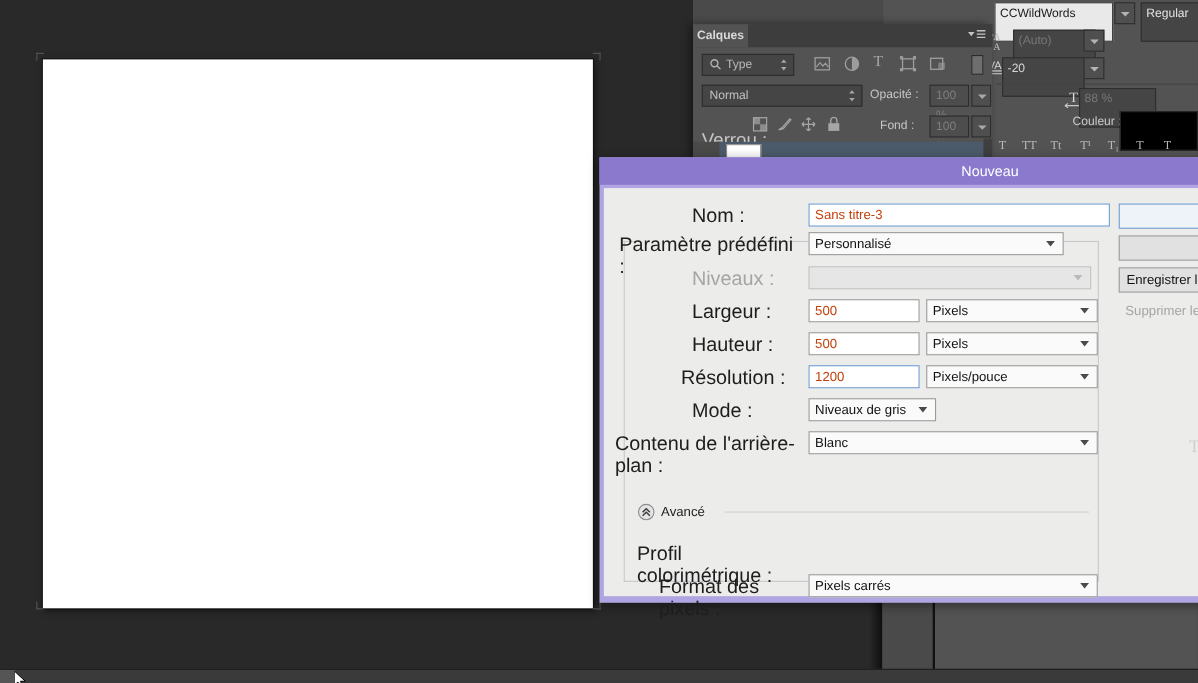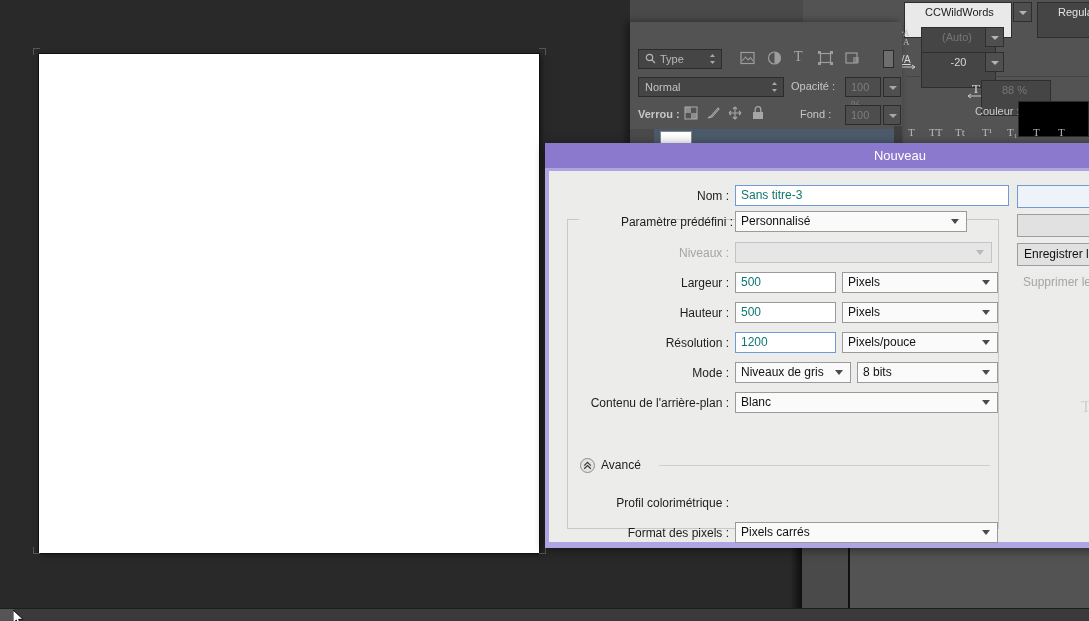--- a/index.html
+++ b/index.html
@@ -30,21 +30,21 @@
   #right-col-a{left:800px;top:0;width:2px;height:621px;background:#111;}
   #right-col-b{left:802px;top:0;width:46px;height:621px;background:#4a4a4a;}
   #right-col-c{left:848px;top:0;width:2px;height:621px;background:#111;}
   #right-col-d{left:850px;top:0;width:239px;height:621px;background:#535353;}
   #right-col-shadow{left:790px;top:0;width:10px;height:621px;
      background:linear-gradient(to right,rgba(0,0,0,0),rgba(0,0,0,.55));}
 
   
   #char-panel{left:803px;top:0;width:286px;height:136px;background:#535353;}
   .ch-field{position:absolute;background:#454545;border:1px solid #2e2e2e;
-     color:#c8c8c8;font-size:11px;line-height:18px;padding:0 20px;box-sizing:border-box;height:36px;}
+     color:#c8c8c8;font-size:11px;line-height:18px;padding:0 4px;box-sizing:border-box;height:36px;}
   .ch-field.light{background:#e9e9e9;color:#1b1b1b;}
   .ch-field.dim{color:#777;}
   .ch-drop{position:absolute;width:19px;height:20px;background:#4f4f4f;border:1px solid #2e2e2e;box-sizing:border-box;}
   .ch-drop:after{content:"";position:absolute;left:5px;top:8px;border-left:4px solid transparent;
      border-right:4px solid transparent;border-top:4px solid #b4b4b4;}
   .ch-icon{position:absolute;color:#b9b9b9;font-size:11px;}
   .ch-label{position:absolute;color:#c9c9c9;font-size:11px;}
 
   #char-collapse-bar{left:789px;top:22px;width:113px;height:18px;background:#323232;}
   #cc-left{left:852px;top:26px;color:#b0b0b0;font-size:10px;letter-spacing:-1px;}
@@ -70,21 +70,21 @@
   #filter-toggle{left:253px;top:28px;width:11px;height:18px;background:#6e6e6e;border:1px solid #2b2b2b;box-sizing:border-box;position:absolute;}
 
   #blend-select{left:8px;top:55px;width:146px;height:20px;background:#454545;border:1px solid #2c2c2c;box-sizing:border-box;}
   #blend-text{left:6px;top:3px;color:#c2c2c2;font-size:11px;position:absolute;}
   #blend-spin{position:absolute;right:5px;top:3px;color:#a9a9a9;font-size:8px;line-height:7px;}
   #opacity-label{left:161px;top:58px;color:#c6c6c6;font-size:11px;position:absolute;}
   #opacity-val{left:215px;top:55px;width:36px;height:20px;background:#4d4d4d;border:1px solid #2c2c2c;box-sizing:border-box;color:#7e7e7e;font-size:11px;line-height:18px;padding-left:5px;}
   #opacity-drop{left:253px;top:55px;width:18px;height:20px;background:#4f4f4f;border:1px solid #2c2c2c;box-sizing:border-box;}
   #opacity-drop:after{content:"";position:absolute;left:5px;top:8px;border-left:4px solid transparent;border-right:4px solid transparent;border-top:4px solid #a8a8a8;}
 
-  #lock-label{left:8px;top:86px;color:#c6c6c6;font-size:11px;position:absolute;font-weight:bold;}
+  #lock-label{left:8px;top:96px;color:#c6c6c6;font-size:17px;position:absolute;}
   .lock-icon{position:absolute;top:84px;color:#a6a6a6;font-size:13px;}
   #fond-label{left:170px;top:86px;color:#c6c6c6;font-size:11px;position:absolute;}
   #fond-val{left:215px;top:83px;width:36px;height:20px;background:#4d4d4d;border:1px solid #2c2c2c;box-sizing:border-box;color:#7e7e7e;font-size:11px;line-height:18px;padding-left:5px;}
   #fond-drop{left:253px;top:83px;width:18px;height:20px;background:#4f4f4f;border:1px solid #2c2c2c;box-sizing:border-box;}
   #fond-drop:after{content:"";position:absolute;left:5px;top:8px;border-left:4px solid transparent;border-right:4px solid transparent;border-top:4px solid #a8a8a8;}
 
   #layer-row{left:0;top:107px;width:272px;height:22px;background:#4c5b6b;}
   #layer-eye-col{left:0;top:107px;width:24px;height:22px;background:#4a4a4a;}
   #layer-thumb{left:30px;top:109px;width:32px;height:18px;background:#fff;border:1px solid #8a8a8a;box-sizing:border-box;}
   #layer-scroll{left:264px;top:104px;width:8px;height:25px;background:#3f3f3f;}
@@ -94,25 +94,25 @@
   #top-strip-icon{left:812px;top:4px;width:18px;height:14px;position:absolute;}
 
   
   #modal{left:545px;top:143px;width:560px;height:405px;background:#b0a4e2;
      box-shadow:0 2px 10px rgba(0,0,0,.5);}
   #modal-titlebar{left:0;top:0;width:560px;height:25px;background:#8a79cd;}
   #modal-title{position:absolute;left:0;top:0;width:710px;height:25px;line-height:25px;
      text-align:center;color:#ffffff;font-size:13px;}
   #modal-body{left:4px;top:28px;width:552px;height:371px;background:#ececeb;}
 
-  .dlg-label{position:absolute;color:#1d1d1d;font-size:12px;text-align:right;line-height:20px;}
+  .dlg-label{position:absolute;color:#1d1d1d;font-size:18px;line-height:20px;}
   .dlg-label.disabled{color:#a5a5a5;}
 
   .dlg-input{position:absolute;background:#ffffff;border:1px solid #9a9a9a;
-     box-sizing:border-box;height:21px;line-height:19px;color:#0f766e;font-size:12px;padding-left:5px;}
+     box-sizing:border-box;height:21px;line-height:19px;color:#c2410c;font-size:12px;padding-left:5px;}
   .dlg-input.focus{border:1px solid #6f9bd0;}
   .dlg-select{position:absolute;background:#fafafa;border:1px solid #9a9a9a;box-sizing:border-box;
      height:21px;line-height:19px;color:#111;font-size:12px;padding-left:5px;}
   .dlg-select.disabled{background:#e6e6e6;border-color:#c4c4c4;color:#a5a5a5;}
   .caret{position:absolute;right:7px;top:6px;width:8px;height:8px;}
   .caret:after{content:"";position:absolute;left:0;top:1px;
      border-left:4px solid transparent;border-right:4px solid transparent;border-top:5px solid #4a4a4a;}
   .dlg-select.disabled .caret:after{border-top-color:#b9b9b9;}
 
   #grp-box{position:absolute;left:18px;top:48px;width:432px;height:310px;
@@ -179,21 +179,21 @@
   <div class="ch-drop" style="left:182px;top:27px;"></div>
 
   <div class="ch-field" style="left:-10px;top:52px;width:75px;">que</div>
   <div class="ch-drop" style="left:66px;top:52px;"></div>
   <span class="ch-icon" style="left:94px;top:53px;">
     <svg width="20" height="18" viewBox="0 0 20 18">
         <text x="1" y="10" font-size="10" fill="#dcdcdc" font-family="Liberation Sans, sans-serif" text-decoration="underline">VA</text>
         <path d="M1 14 L18 14 M1 14 L4 12 M1 14 L4 16 M18 14 L15 12 M18 14 L15 16" stroke="#cfcfcf" stroke-width="1" fill="none"></path>
       </svg>
   </span>
-  <div class="ch-field" style="left:118px;top:52px;width:75px;color:#d7d7d7;text-align:center;">-20</div>
+  <div class="ch-field" style="left:108px;top:52px;width:75px;color:#d7d7d7;">-20</div>
   <div class="ch-drop" style="left:182px;top:52px;"></div>
 
   <div class="ch-field dim" style="left:-10px;top:80px;width:60px;"></div>
   <span class="ch-icon" style="left:164px;top:79px;">
     <svg width="22" height="20" viewBox="0 0 22 20">
         <text x="5" y="14" font-size="13" fill="#d8d8d8" font-family="Liberation Serif, serif">T</text>
         <path d="M1 17 L20 17 M1 17 L4 15 M1 17 L4 19 M20 17 L17 15 M20 17 L17 19" stroke="#c8c8c8" stroke-width="1" fill="none"></path>
       </svg>
   </span>
   <div class="ch-field dim" style="left:178px;top:80px;width:70px;">88 %</div>
@@ -209,20 +209,29 @@
 <span class="tbtn" style="left:982px;">T¹</span>
 <span class="tbtn" style="left:1007px;">T₁</span>
 <span class="tbtn" style="left:1033px;">T</span>
 <span class="tbtn" style="left:1058px;">T</span>
 
 <div class="abs" id="char-collapse-bar"></div>
 <span class="abs" id="cc-left">⏪</span>
 <span class="abs" id="cc-close">✕</span>
 
 <div class="abs" id="layers-panel">
+  <div class="abs" id="layers-tabstrip">
+    <div class="abs" id="layers-tab">Calques</div>
+    <span id="layers-menu">
+      <svg width="16" height="10" viewBox="0 0 16 10">
+          <path d="M0 2 L6 2 L3 6 Z" fill="#c3c3c3"></path>
+          <path d="M8 1 H16 M8 4 H16 M8 7 H16" stroke="#c3c3c3" stroke-width="1.3"></path>
+        </svg>
+    </span>
+  </div>
 
   <div class="abs" id="filter-box">
     <span id="filter-mag">
       <svg width="11" height="11" viewBox="0 0 11 11">
           <circle cx="4.5" cy="4.5" r="3.2" fill="none" stroke="#b3b3b3" stroke-width="1.2"></circle>
           <path d="M7 7 L10 10" stroke="#b3b3b3" stroke-width="1.2"></path>
         </svg>
     </span>
     <span id="filter-text">Type</span>
     <span id="filter-spin">
@@ -315,21 +324,21 @@
   </div>
   <div class="abs" id="modal-body">
 
     <div id="grp-box"></div>
     <div id="grp-box-topleft"></div>
     <div id="grp-box-topright"></div>
 
     <div class="dlg-label" style="left:80px;top:15px;width:100px;">Nom :</div>
     <div class="dlg-input focus" style="left:186px;top:14px;width:274px;">Sans titre-3</div>
 
-    <div class="dlg-label" style="left:24px;top:41px;width:160px;">Paramètre prédéfini :</div>
+    <div class="dlg-label" style="left:14px;top:41px;width:160px;">Paramètre prédéfini :</div>
     <div class="dlg-select" style="left:186px;top:40px;width:232px;">
       <span>Personnalisé</span>
       <span class="caret"></span>
     </div>
 
     <div class="dlg-label disabled" style="left:80px;top:72px;width:100px;">Niveaux :</div>
     <div class="dlg-select disabled" style="left:186px;top:71px;width:257px;">
       <span></span>
       <span class="caret"></span>
     </div>
@@ -351,24 +360,20 @@
     <div class="dlg-label" style="left:70px;top:162px;width:110px;">Résolution :</div>
     <div class="dlg-input focus" style="left:186px;top:161px;width:101px;">1200</div>
     <div class="dlg-select" style="left:293px;top:161px;width:156px;">
       <span>Pixels/pouce</span>
       <span class="caret"></span>
     </div>
 
     <div class="dlg-label" style="left:80px;top:192px;width:100px;">Mode :</div>
     <div class="dlg-select" style="left:186px;top:191px;width:116px;">
       <span>Niveaux de gris</span>
-      <span class="caret"></span>
-    </div>
-    <div class="dlg-select" style="left:308px;top:191px;width:141px;">
-      <span>8 bits</span>
       <span class="caret"></span>
     </div>
 
     <div class="dlg-label" style="left:10px;top:222px;width:170px;">Contenu de l'arrière-plan :</div>
     <div class="dlg-select" style="left:186px;top:221px;width:263px;">
       <span>Blanc</span>
       <span class="caret"></span>
     </div>
 
     <div id="adv-toggle">

